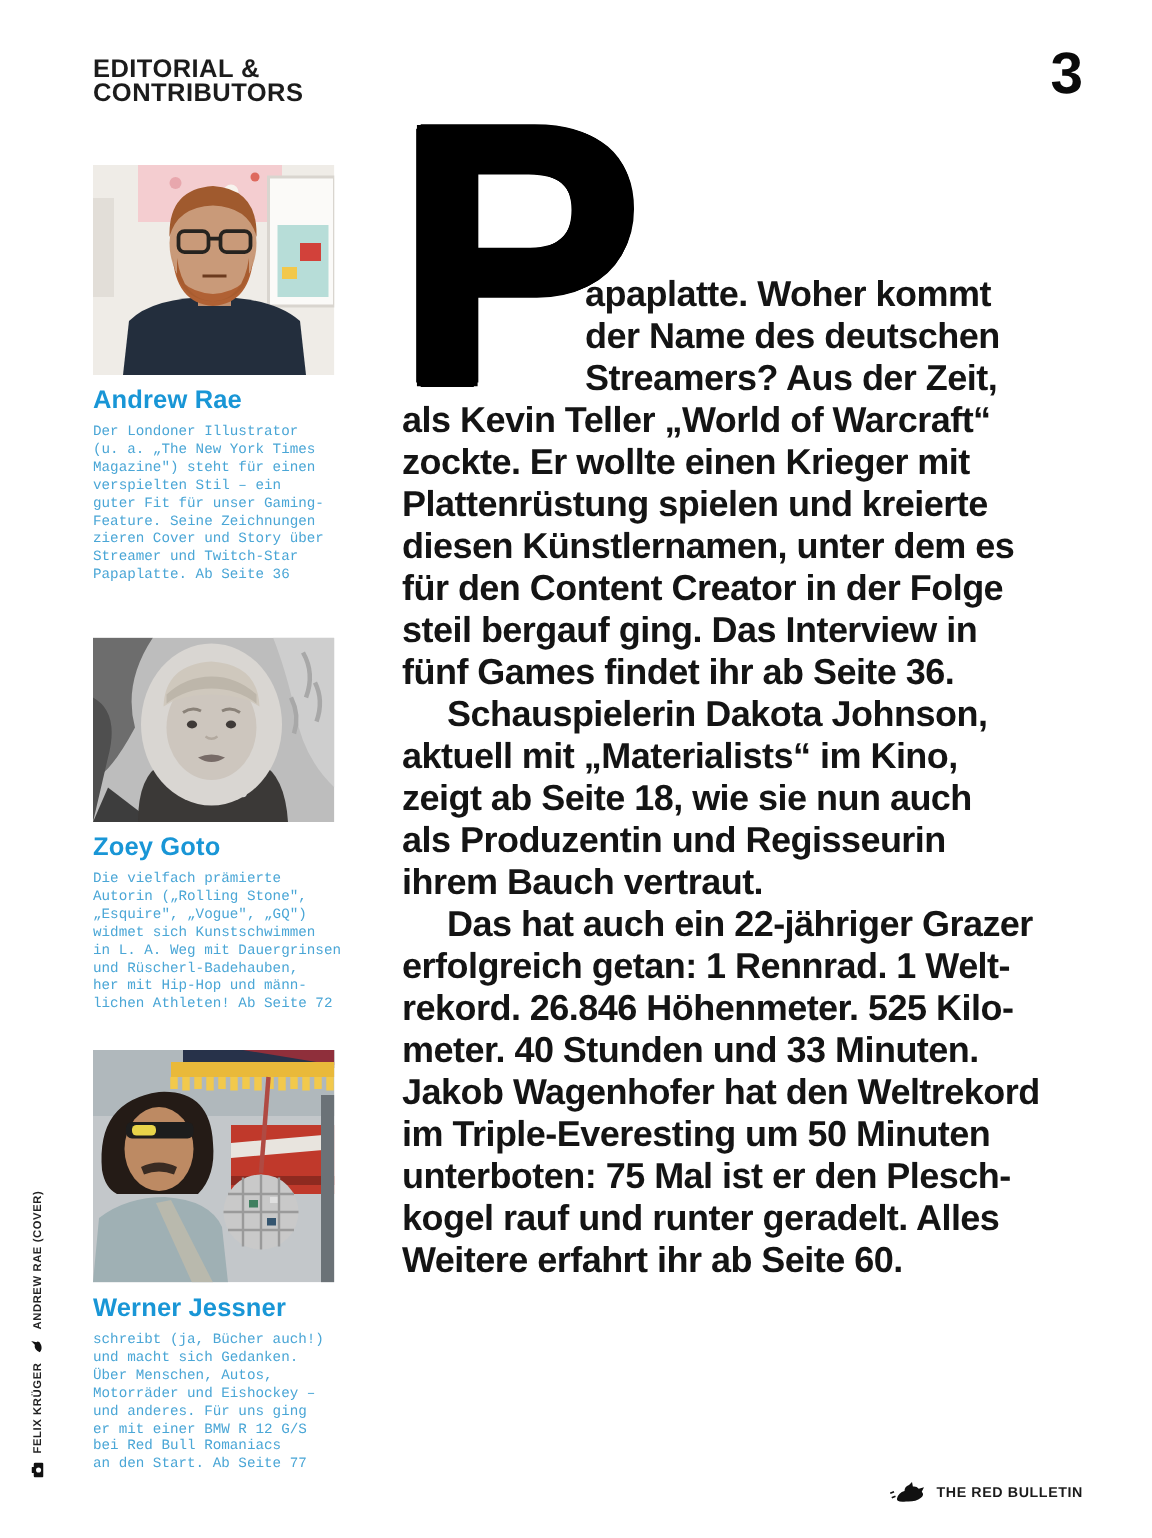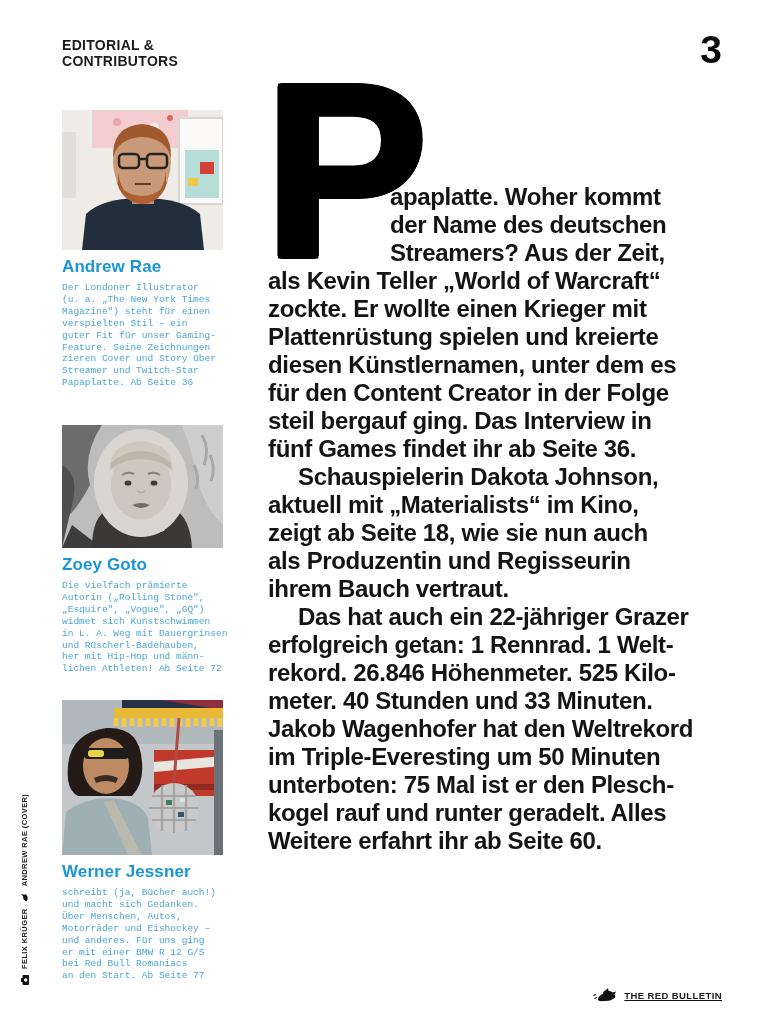--- a/index.html
+++ b/index.html
@@ -4,21 +4,21 @@
 <style>
   html,body{margin:0;padding:0;background:#e9e9e9;}
   .page{
     position:relative;width:768px;height:1025px;margin:0 auto;
     background:#ffffff;overflow:hidden;
     font-family:"Liberation Sans","DejaVu Sans",sans-serif;color:#141414;
   }
   
   .section-label{
     position:absolute;left:62px;top:38px;
-    font-size:14px;font-weight:700;line-height:15.5px;letter-spacing:.3px;
+    font-size:17px;font-weight:700;line-height:15.5px;letter-spacing:.3px;
     white-space:pre;color:#1c1c1c;
   }
   .page-number{
     position:absolute;right:46px;top:28px;
     font-size:39px;font-weight:700;color:#0a0a0a;
   }
   
   .contrib{position:absolute;left:62px;width:161px;}
   .contrib .photo{width:161px;display:block;overflow:hidden;}
   .contrib .photo svg{display:block;}
@@ -47,21 +47,21 @@
   .credits{
     position:absolute;left:29px;bottom:40px;
     transform:rotate(-90deg);transform-origin:0 100%;
     display:flex;align-items:center;gap:6px;white-space:nowrap;
     font-size:7.5px;font-weight:700;letter-spacing:.4px;color:#222;
   }
   .credits svg{display:block;}
   
   .footer-logo{
     position:absolute;right:46px;bottom:22px;
-    display:flex;align-items:center;gap:6px;text-decoration:underline;
+    display:flex;align-items:center;gap:6px;
   }
   .brand-name{font-size:9.5px;font-weight:700;letter-spacing:.4px;color:#1a1a1a;}
 </style>
 </head>
 <body>
 
 <div class="page">
 
   <div class="section-label">EDITORIAL &amp;
 CONTRIBUTORS</div>

